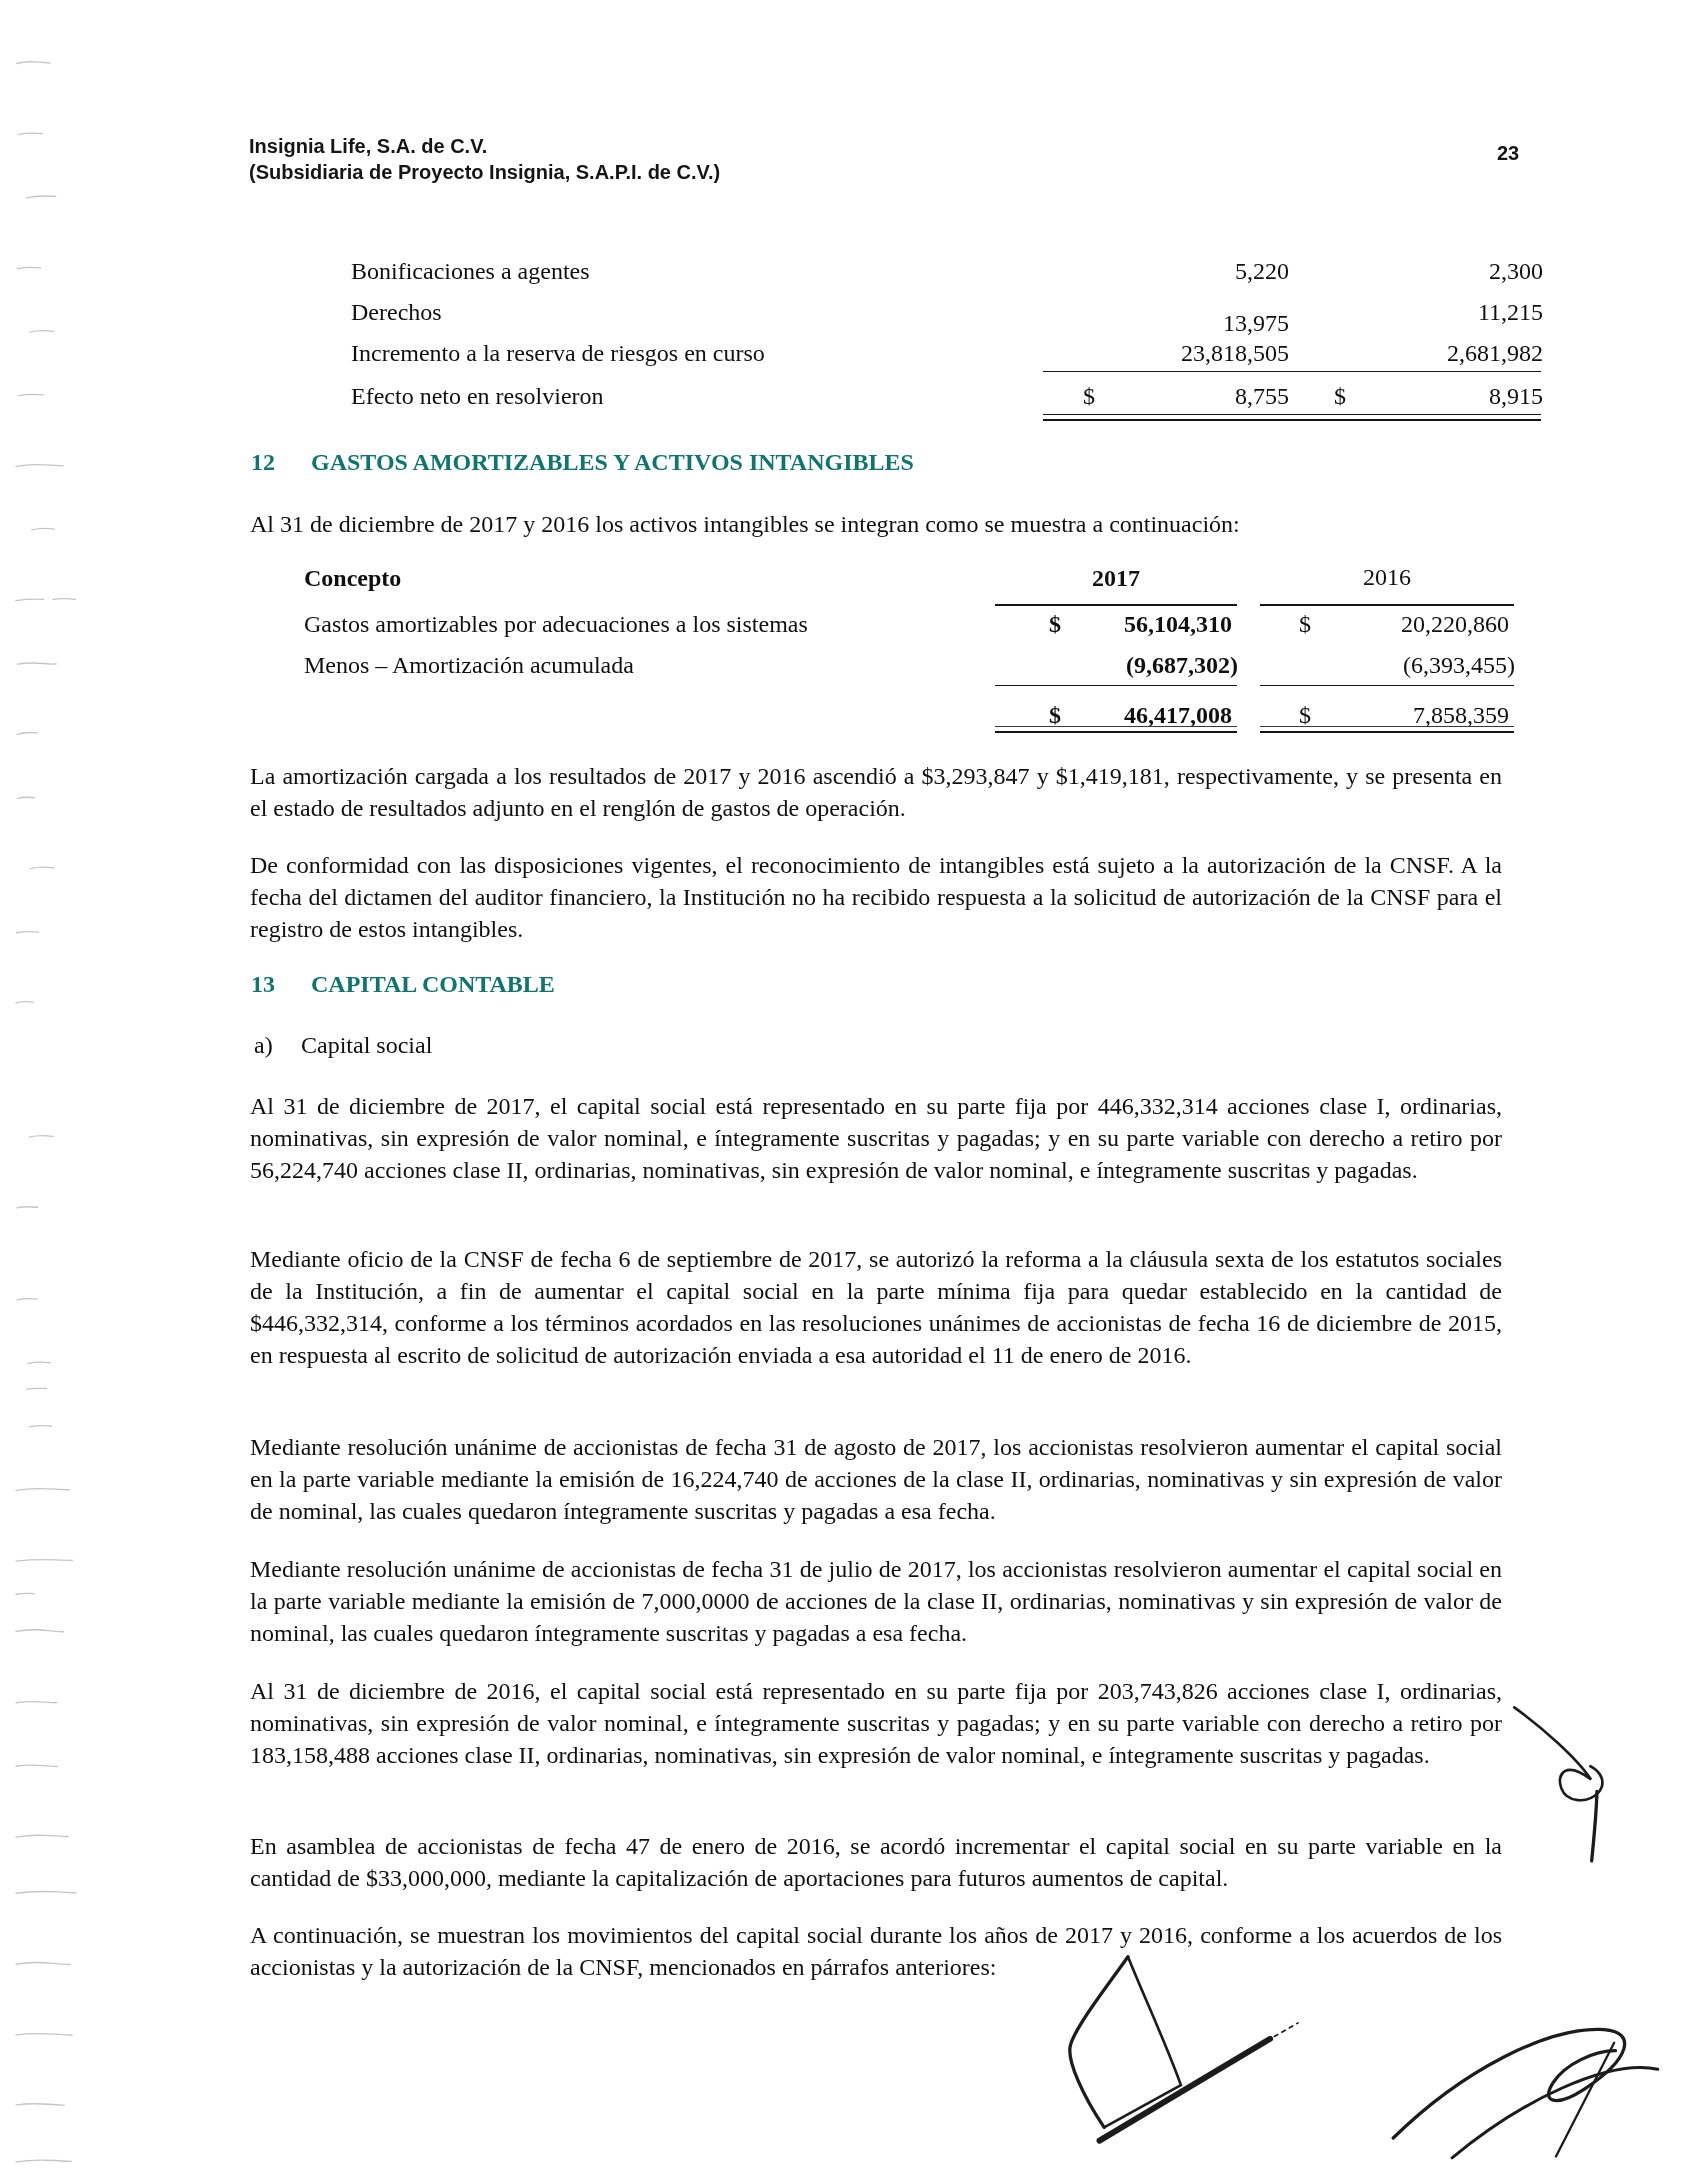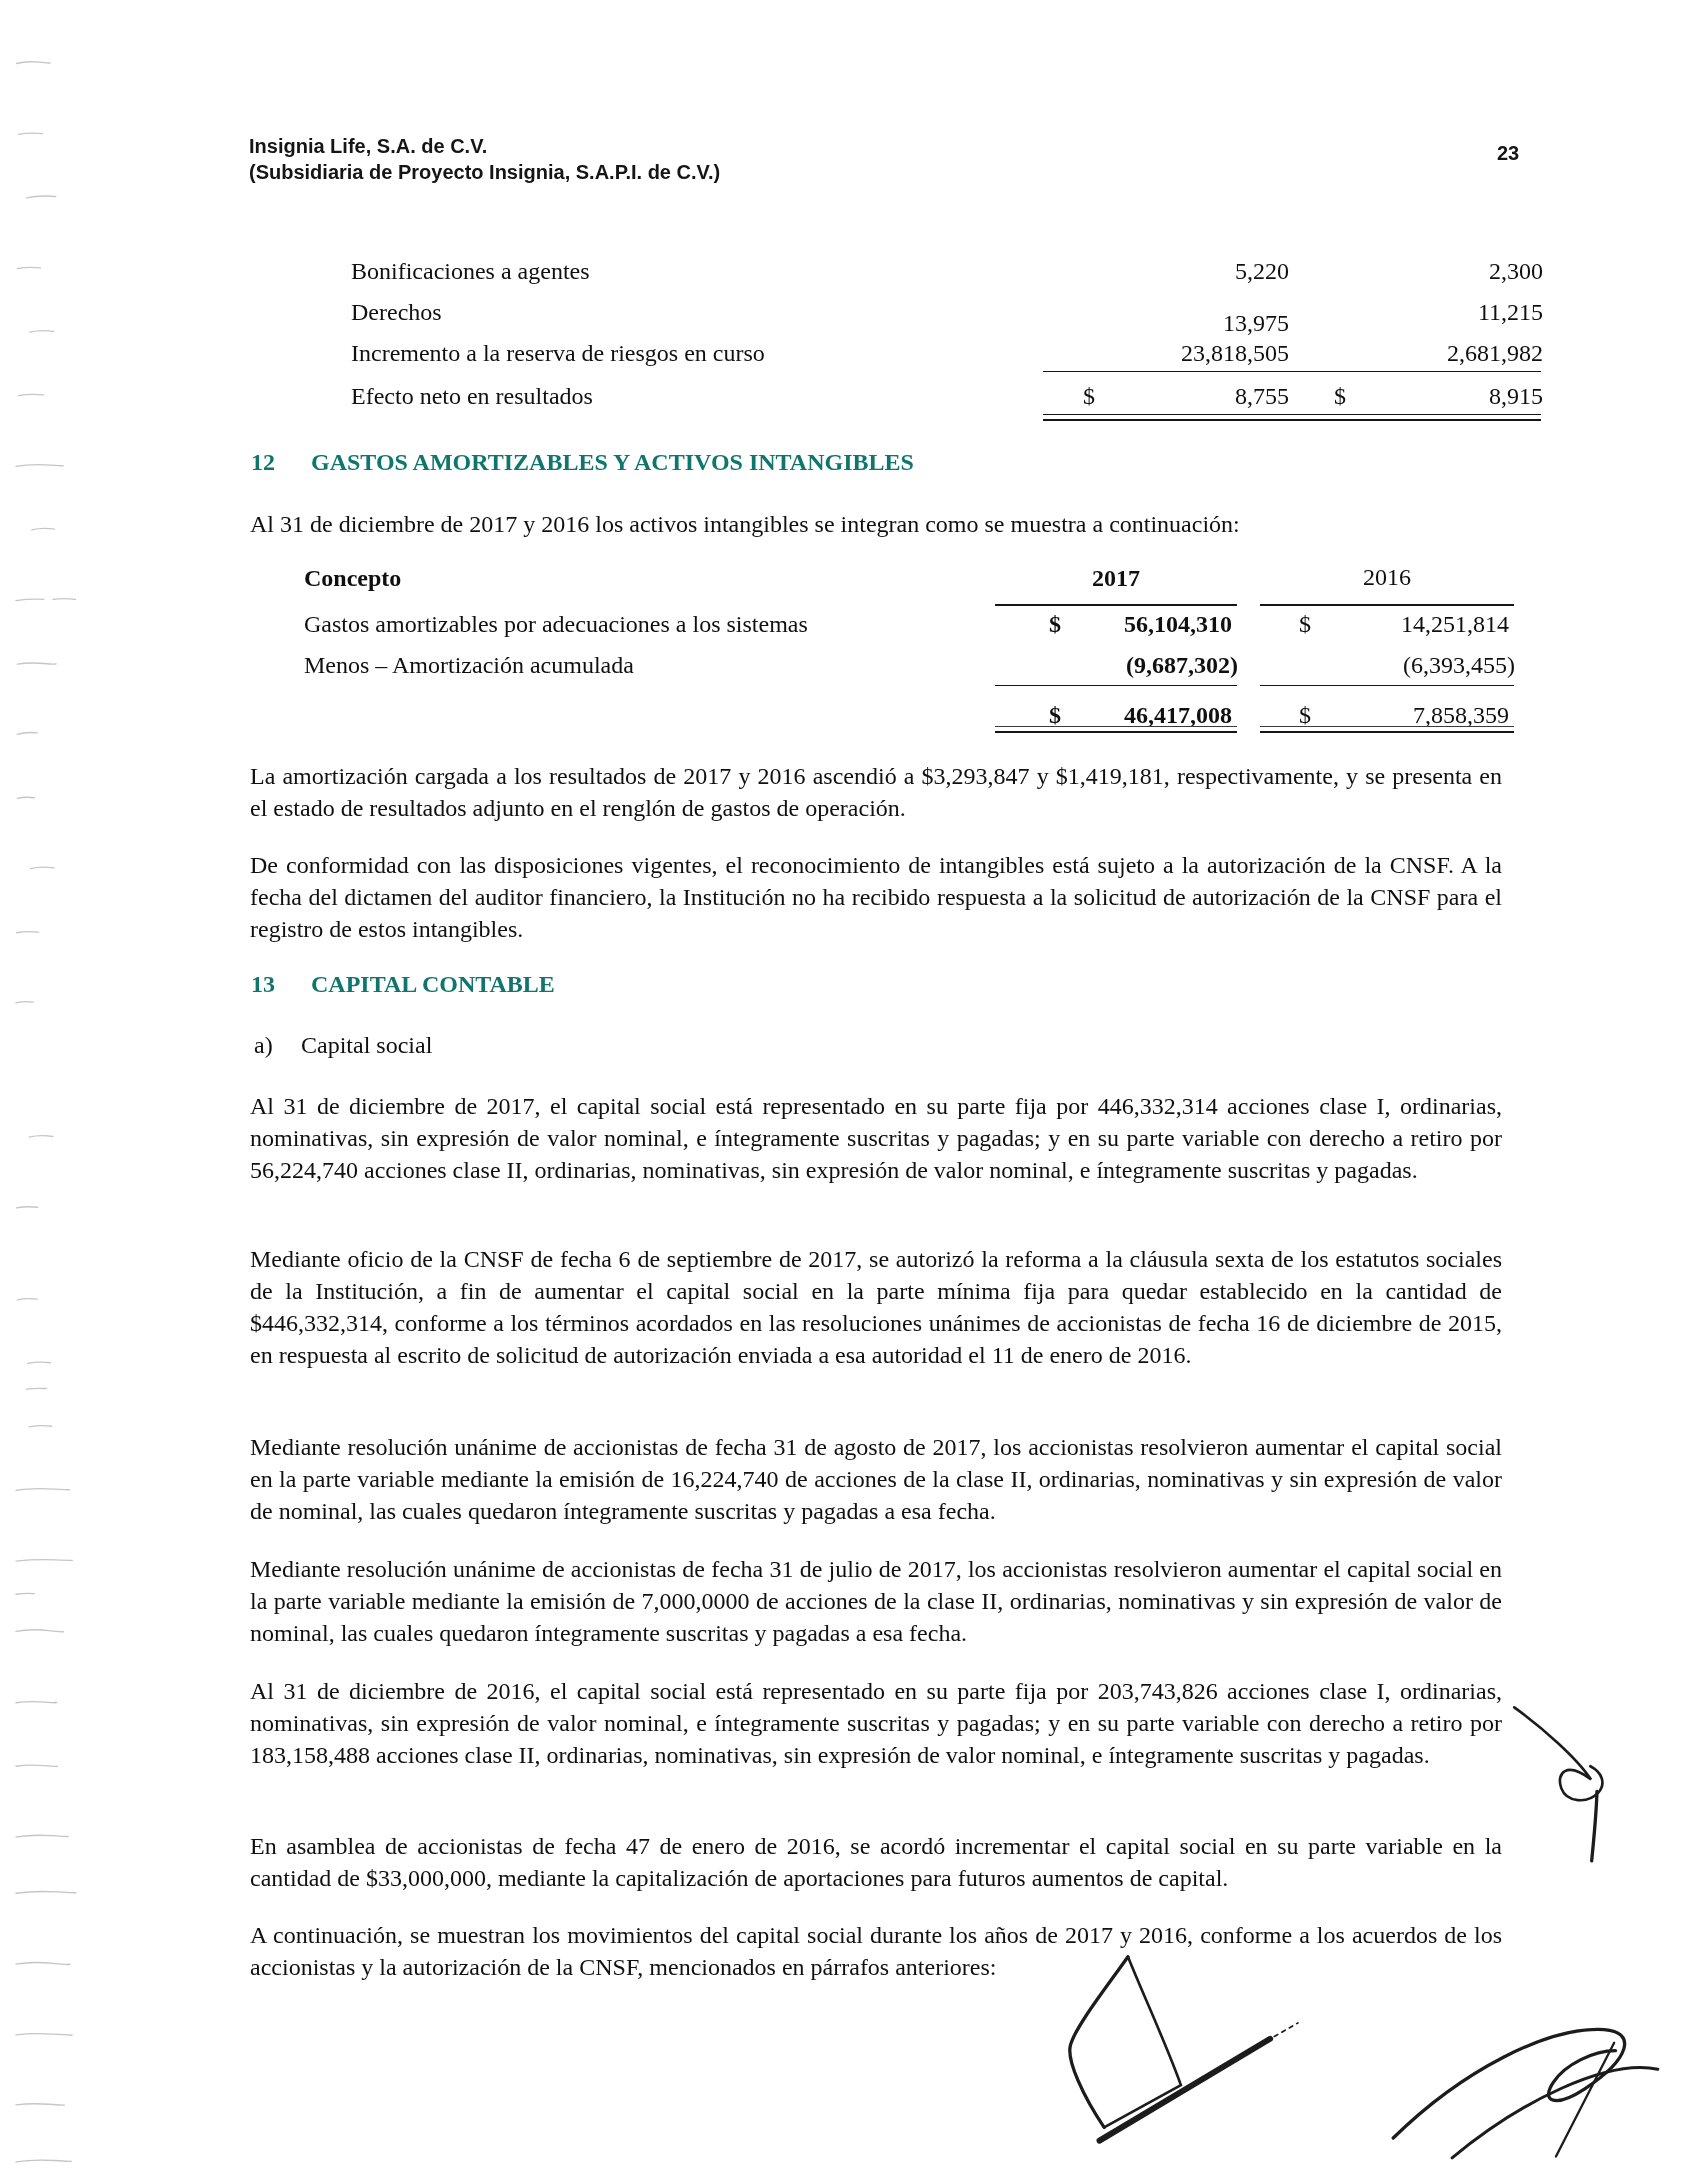--- a/index.html
+++ b/index.html
@@ -38,21 +38,21 @@
     <div class="abs cell" style="left:351px;top:298px;">Derechos</div>
     <div class="abs cell num" style="left:1032px;top:309px;width:257px;">13,975</div>
     <div class="abs cell num" style="left:1290px;top:298px;width:253px;">11,215</div>
 
     <div class="abs cell" style="left:351px;top:339px;">Incremento a la reserva de riesgos en curso</div>
     <div class="abs cell num" style="left:1032px;top:339px;width:257px;">23,818,505</div>
     <div class="abs cell num" style="left:1290px;top:339px;width:253px;">2,681,982</div>
 
     <div class="rule" style="left:1043px;top:371px;width:498px;height:1.3px;"></div>
 
-    <div class="abs cell" style="left:351px;top:382px;">Efecto neto en resultados</div>
+    <div class="abs cell" style="left:351px;top:382px;">Efecto neto en resolvieron</div>
     <div class="abs cell" style="left:1083px;top:382px;">$</div>
     <div class="abs cell num" style="left:1032px;top:382px;width:257px;">8,755</div>
     <div class="abs cell" style="left:1334px;top:382px;">$</div>
     <div class="abs cell num" style="left:1290px;top:382px;width:253px;">8,915</div>
 
     <div class="rule" style="left:1043px;top:414px;width:498px;height:1.3px;"></div>
     <div class="rule" style="left:1043px;top:419px;width:498px;height:2px;"></div>
   </div>
 
   <div class="abs h-section" style="left:251px;top:449px;">12</div>
@@ -64,21 +64,21 @@
     <div class="abs cell b" style="left:995px;top:564px;width:242px;text-align:center;">2017</div>
     <div class="abs cell" style="left:1260px;top:563px;width:254px;text-align:center;">2016</div>
 
     <div class="rule" style="left:995px;top:604px;width:242px;height:2px;"></div>
     <div class="rule" style="left:1260px;top:604px;width:254px;height:2px;"></div>
 
     <div class="abs cell" style="left:304px;top:610px;">Gastos amortizables por adecuaciones a los sistemas</div>
     <div class="abs cell b" style="left:1049px;top:610px;">$</div>
     <div class="abs cell num b" style="left:995px;top:610px;width:237px;">56,104,310</div>
     <div class="abs cell" style="left:1299px;top:610px;">$</div>
-    <div class="abs cell num" style="left:1260px;top:610px;width:249px;">14,251,814</div>
+    <div class="abs cell num" style="left:1260px;top:610px;width:249px;">20,220,860</div>
 
     <div class="abs cell" style="left:304px;top:651px;">Menos – Amortización acumulada</div>
     <div class="abs cell num b" style="left:995px;top:651px;width:243px;">(9,687,302)</div>
     <div class="abs cell num" style="left:1260px;top:651px;width:255px;">(6,393,455)</div>
 
     <div class="rule" style="left:995px;top:685px;width:242px;height:1.3px;"></div>
     <div class="rule" style="left:1260px;top:685px;width:254px;height:1.3px;"></div>
 
     <div class="abs cell b" style="left:1049px;top:701px;">$</div>
     <div class="abs cell num b" style="left:995px;top:701px;width:237px;">46,417,008</div>

